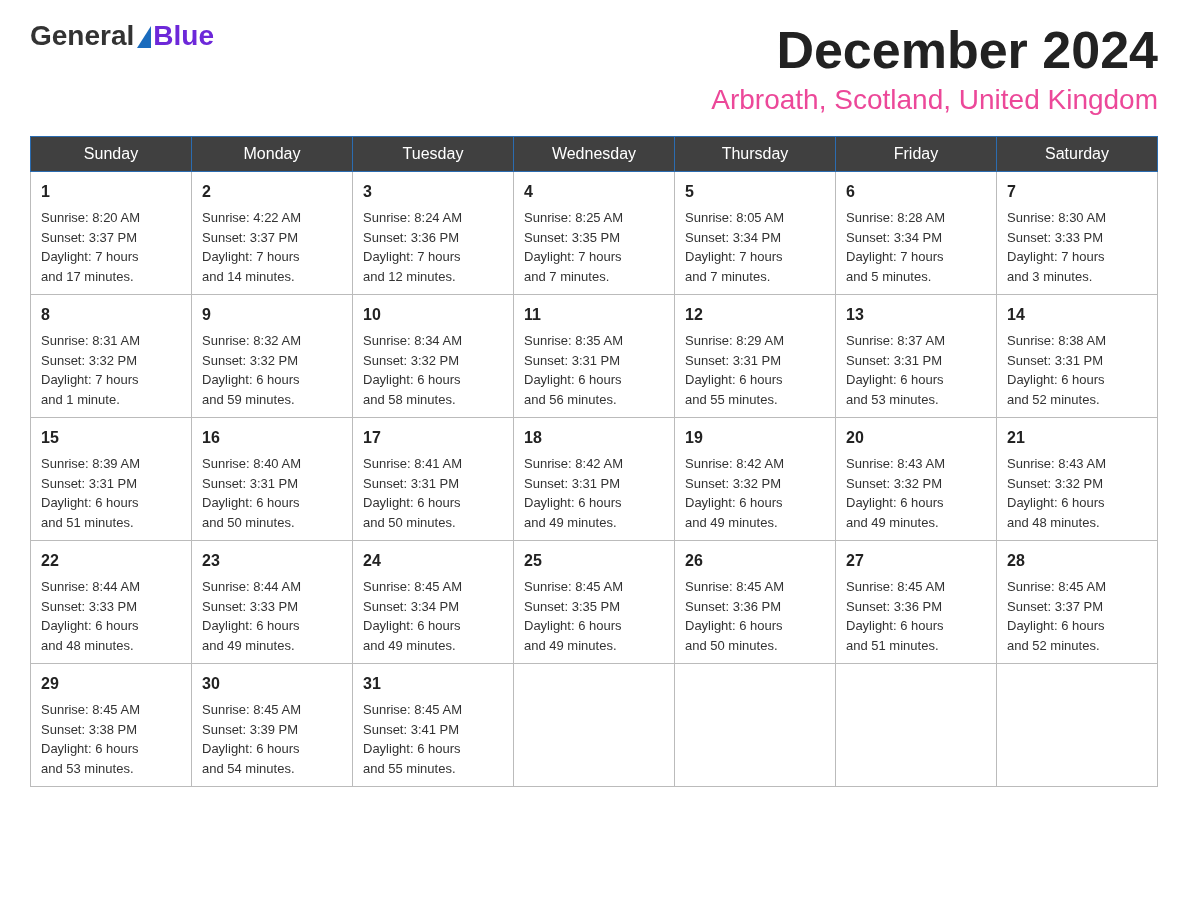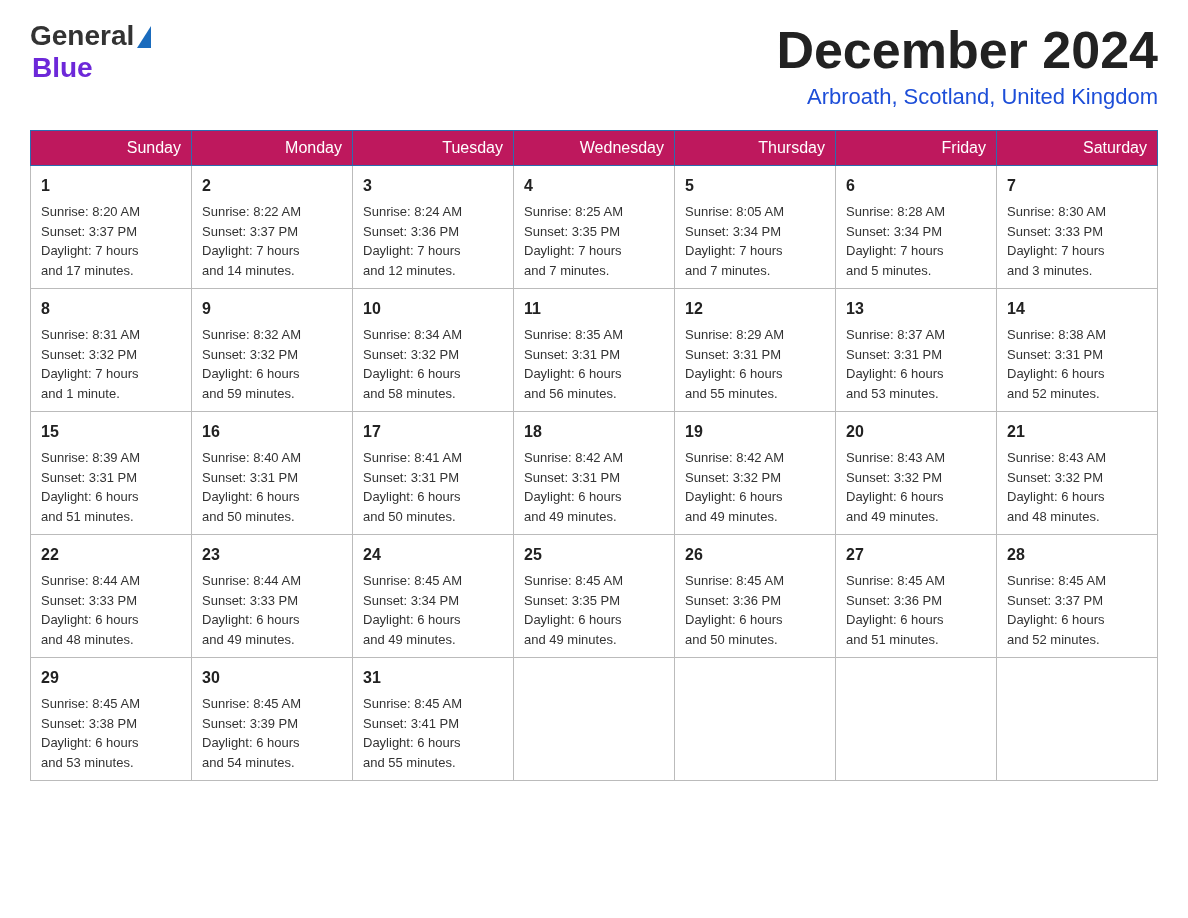--- a/index.html
+++ b/index.html
@@ -11,21 +11,21 @@
       min-height: 918px;
     }
     .header {
       display: flex;
       justify-content: space-between;
       align-items: flex-start;
       margin-bottom: 20px;
     }
     .logo {
       display: flex;
-      flex-direction: column;
+      flex-direction: row;
       align-items: flex-start;
     }
     .logo-top {
       display: flex;
       align-items: center;
     }
     .logo-general {
       font-size: 28px;
       font-weight: bold;
       color: #333;
@@ -47,36 +47,36 @@
     .title-section {
       text-align: right;
     }
     .month-title {
       font-size: 52px;
       font-weight: bold;
       color: #222;
       margin-left: 28px;
     }
     .subtitle {
-      font-size: 22px;
-      color: #1d4ed8;
+      font-size: 28px;
+      color: #ec4899;
       margin-top: 4px;
     }
     .calendar-table {
       width: 100%;
       border-collapse: collapse;
       border: 1px solid #999;
     }
     .calendar-table th {
-      background-color: #be185d;
+      background-color: #404040;
       color: #fff;
       font-size: 16px;
       font-weight: normal;
       padding: 8px 10px;
-      text-align: right;
+      text-align: center;
       border: 1px solid #2b6cb0;
     }
     .calendar-table td {
       vertical-align: top;
       padding: 8px 10px;
       border: 1px solid #bbb;
       width: 14.28%;
       font-size: 13px;
       color: #333;
       line-height: 1.5;
@@ -134,21 +134,21 @@
   <tr class="week-row">
         <td>
         <span class="day-number">1</span>
         <span>Sunrise: 8:20 AM</span><br>
         <span>Sunset: 3:37 PM</span><br>
         <span>Daylight: 7 hours</span><br>
         <span>and 17 minutes.</span>
       </td>
         <td>
         <span class="day-number">2</span>
-        <span>Sunrise: 8:22 AM</span><br>
+        <span>Sunrise: 4:22 AM</span><br>
         <span>Sunset: 3:37 PM</span><br>
         <span>Daylight: 7 hours</span><br>
         <span>and 14 minutes.</span>
       </td>
         <td>
         <span class="day-number">3</span>
         <span>Sunrise: 8:24 AM</span><br>
         <span>Sunset: 3:36 PM</span><br>
         <span>Daylight: 7 hours</span><br>
         <span>and 12 minutes.</span>

